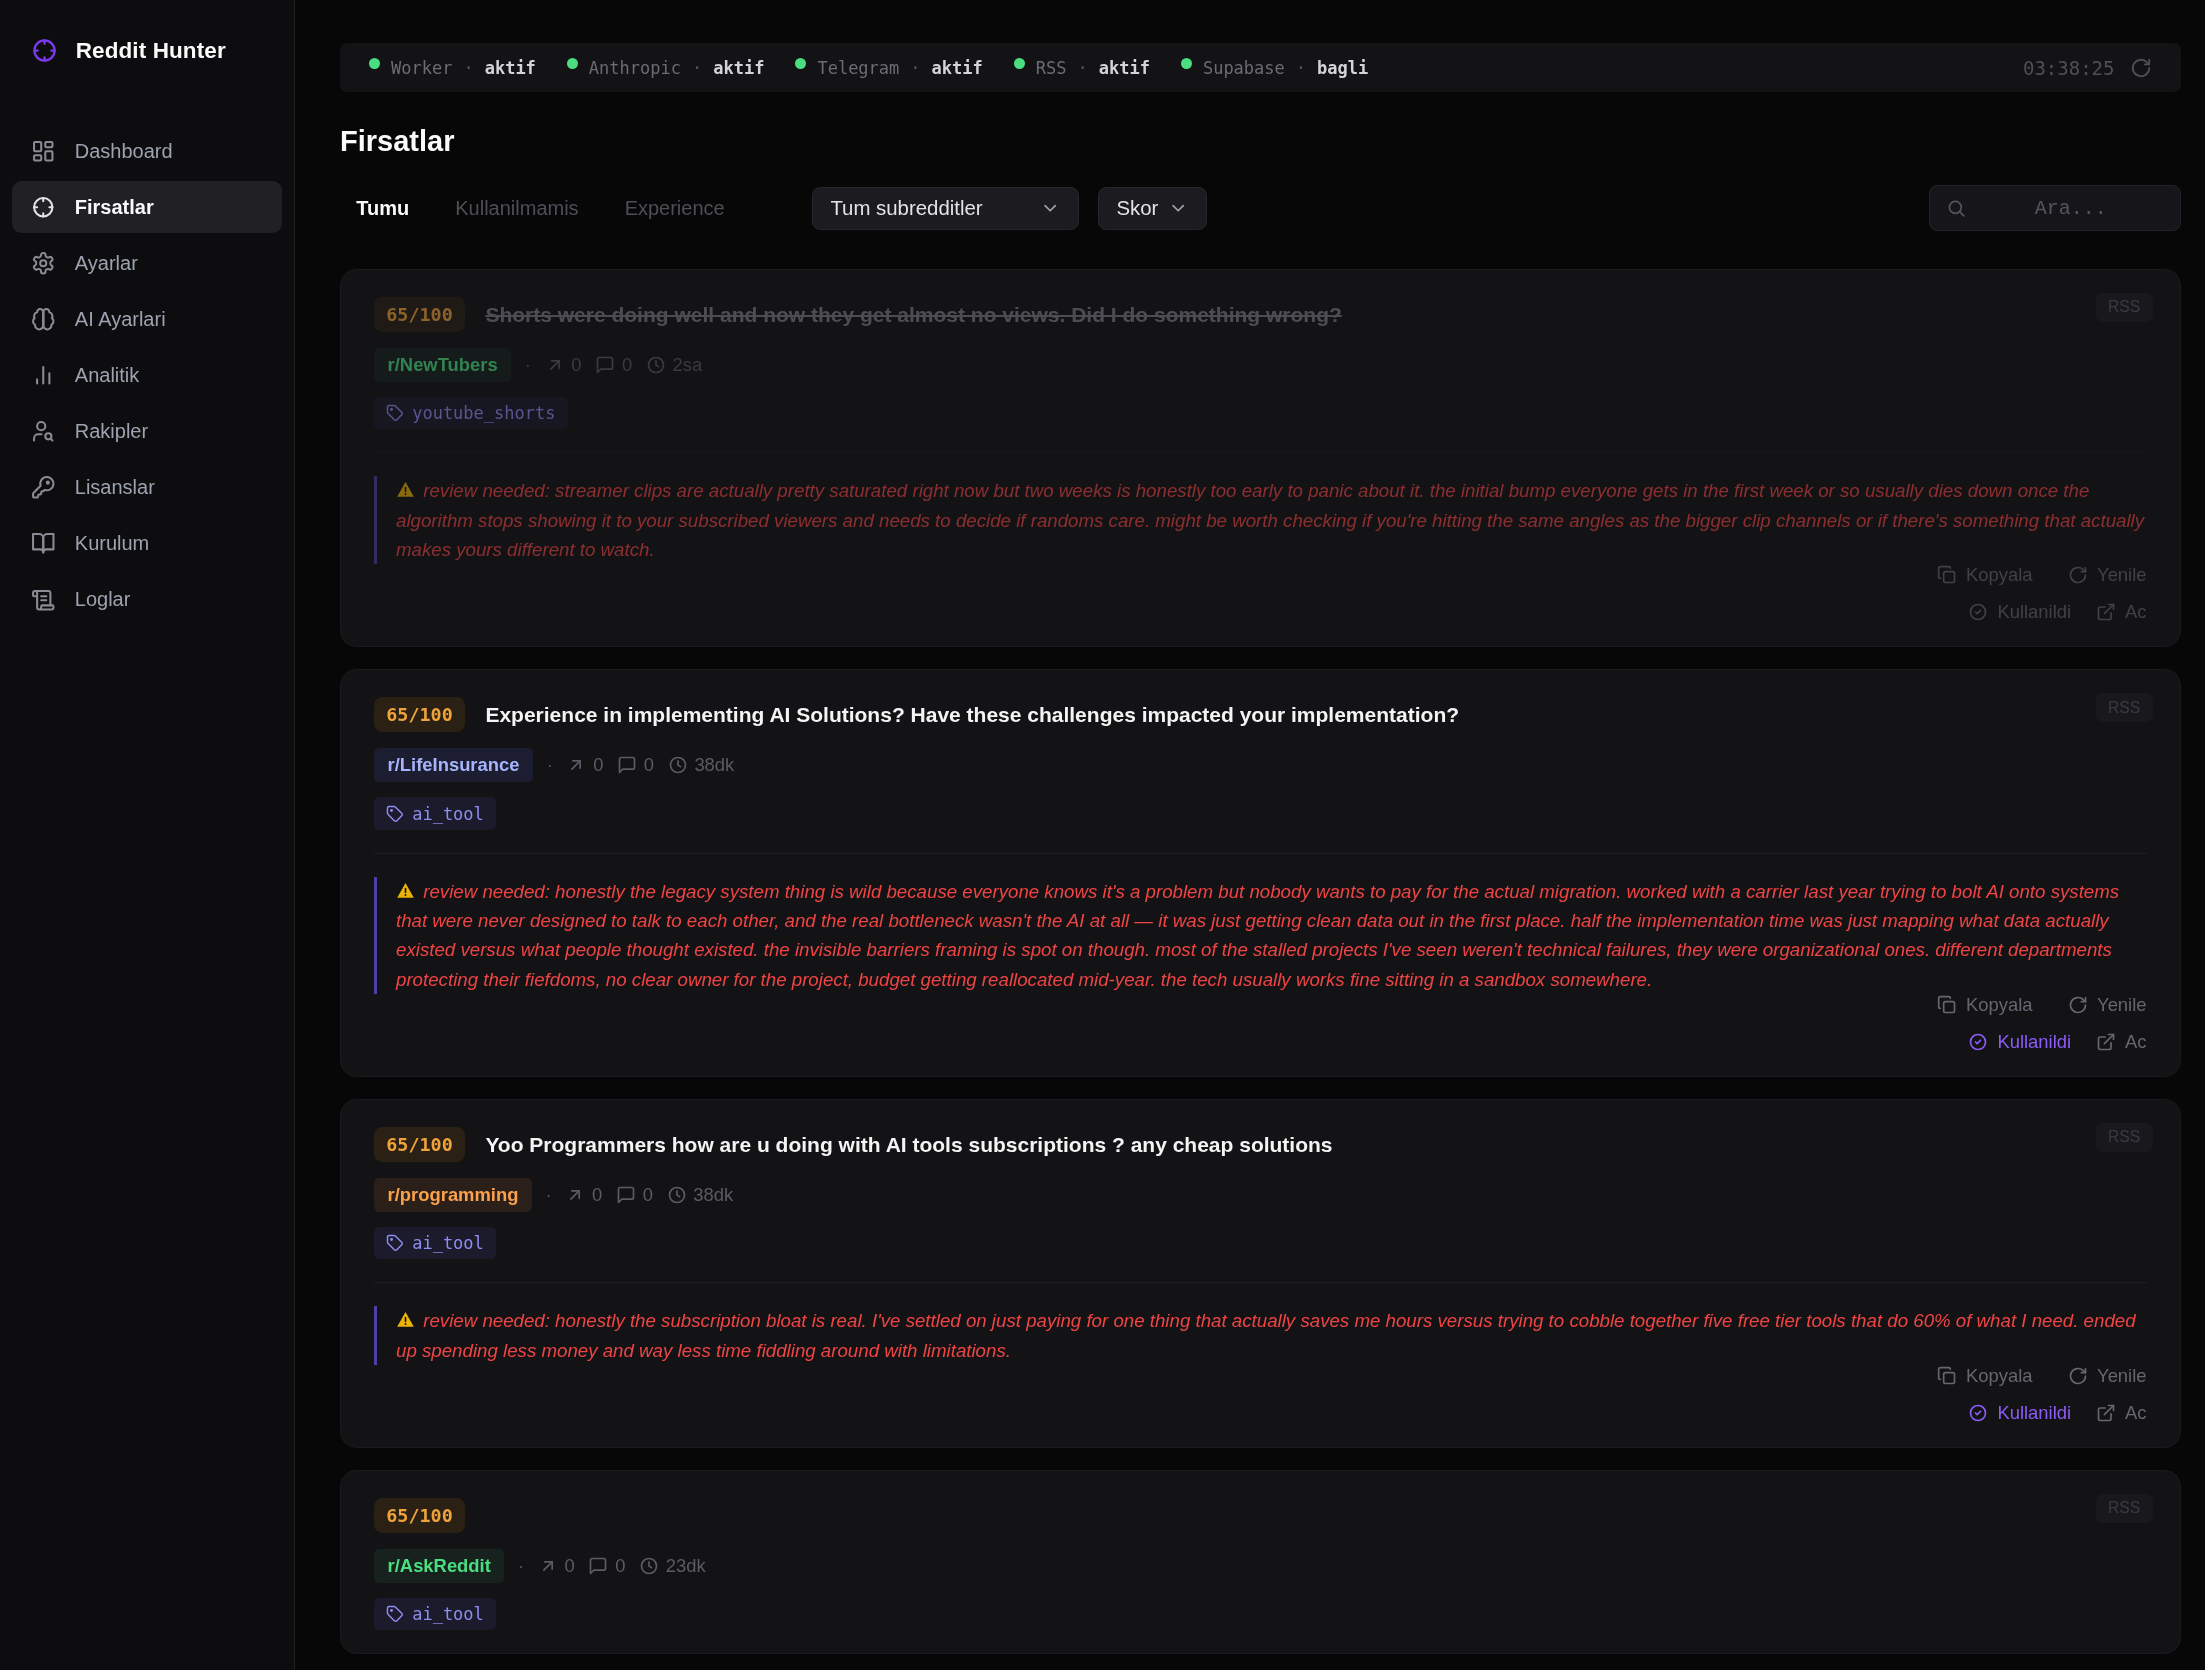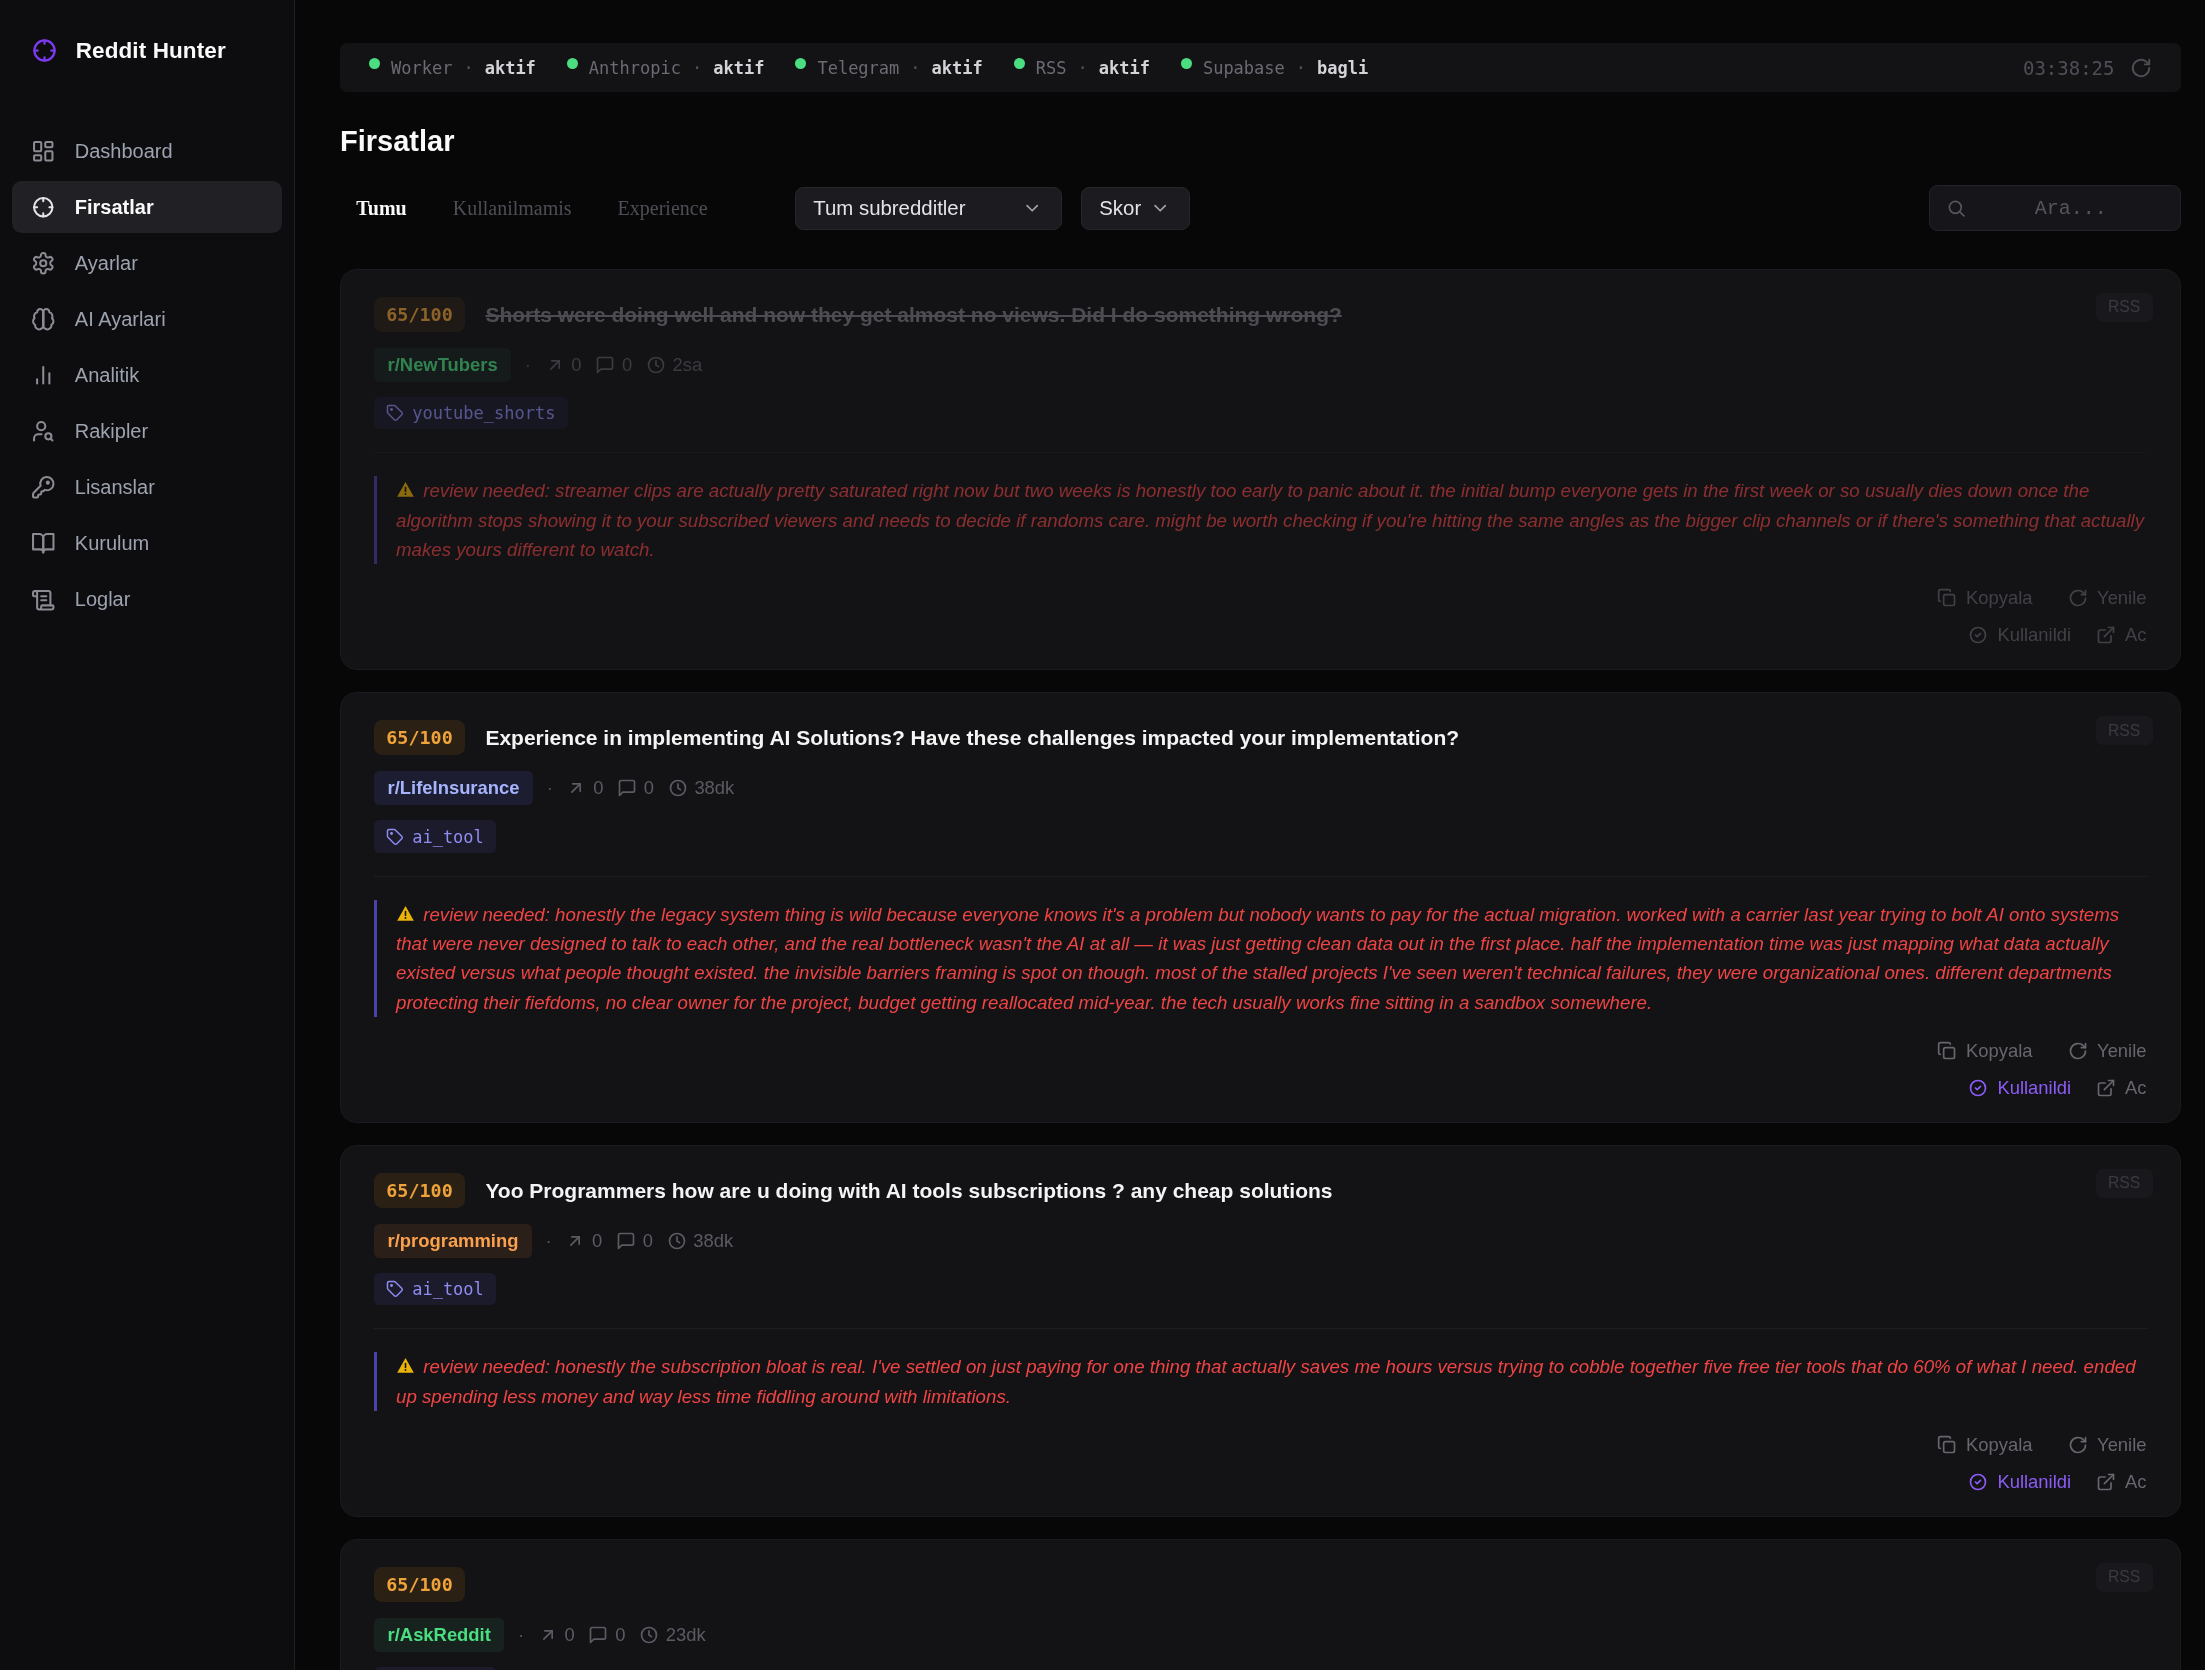--- a/index.html
+++ b/index.html
@@ -48,21 +48,21 @@
   .svc-value { color:#d4d4d8; font-weight:bold; }
   .status-right { margin-left:auto; display:flex; align-items:center; gap:15px; color:#4e4e56; }
   .status-time { font-size:19px; }
   .status-refresh { width:22px; height:22px; display:flex; color:#4e4e56; cursor:pointer; }
   .status-refresh svg { width:100%; height:100%; }
 
   .page-title { margin-top:33px; font-size:29px; font-weight:bold; color:#fafafa; }
 
   .filter-row { margin-top:27px; display:flex; align-items:center; }
   .tabs { display:flex; align-items:center; gap:46px; padding-left:16.3px; }
-  .tab { font-size:20px; color:#4e4e56; cursor:pointer;font-family:Liberation Serif, serif; }
+  .tab { font-size:20px; color:#4e4e56; cursor:pointer; }
   .tab.active { color:#fafafa; font-weight:600; }
   .select {
     display:flex; align-items:center; justify-content:space-between;
     background:#1b1b20; border:0.7px solid #26262c; border-radius:8.2px;
     height:43px; padding:0 17.7px; font-size:20.4px; color:#e4e4e7; cursor:pointer;
   }
   .select .chev { width:20.4px; height:20.4px; color:#a1a1aa; display:flex; }
   .select .chev svg { width:100%; height:100%; }
   .select-subreddit { width:267px; margin-left:87px; }
   .select-sort { width:109px; margin-left:19px; }
@@ -118,21 +118,21 @@
   .tag-chip .t-icon svg { width:100%; height:100%; }
 
   .divider { border-top:0.7px solid #1d1d22; margin-top:23px; }
 
   .review {
     margin-top:23px; border-left:3.4px solid #4c41a8; padding-left:19px;
     font-style:italic; font-size:18.7px; color:#ef4444; line-height:1.57;
   }
   .warn-icon { display:inline-block; width:19px; height:17.7px; vertical-align:-2px; margin-right:8.2px; }
 
-  .actions { margin-top:23px; display:flex; flex-direction:column; align-items:flex-end; gap:15px; }
+  .actions { display:flex; flex-direction:column; align-items:flex-end; gap:15px; }
   .action-row { display:flex; align-items:center; gap:35px; }
   .action-row.secondary { gap:24.5px; }
   .act-btn { display:flex; align-items:center; gap:9.5px; font-size:18.4px; color:#66666f; cursor:pointer; }
   .act-btn .a-icon { width:20px; height:20px; display:flex; }
   .act-btn .a-icon svg { width:100%; height:100%; }
   .act-btn.purple { color:#8b5cf6; }
   .card.used .dim { opacity:.55; }
 </style>
 </head>
 <body>

